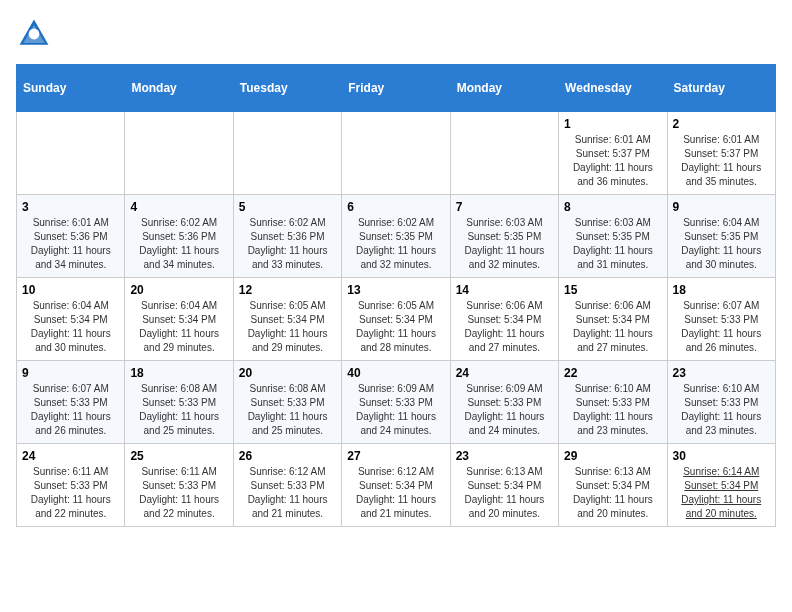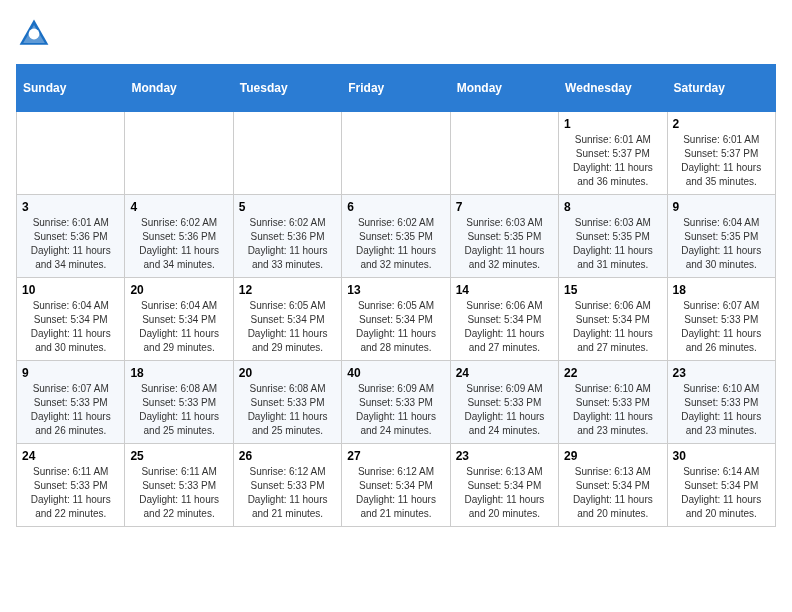--- a/index.html
+++ b/index.html
@@ -305,19 +305,19 @@
 Daylight: 11 hours and 20 minutes.</div>
         </td>
         <td>
           <span class="day-num">29</span>
           <div class="day-info" style="white-space: pre-line;">Sunrise: 6:13 AM
 Sunset: 5:34 PM
 Daylight: 11 hours and 20 minutes.</div>
         </td>
         <td>
           <span class="day-num">30</span>
-          <div class="day-info" style="white-space: pre-line;">Sunrise: 6:14 AM
+          <div class="day-info" style="white-space: pre-line; text-decoration: underline;">Sunrise: 6:14 AM
 Sunset: 5:34 PM
 Daylight: 11 hours and 20 minutes.</div>
         </td>
       </tr>
     </tbody>
 </table>
 
 </body></html>

